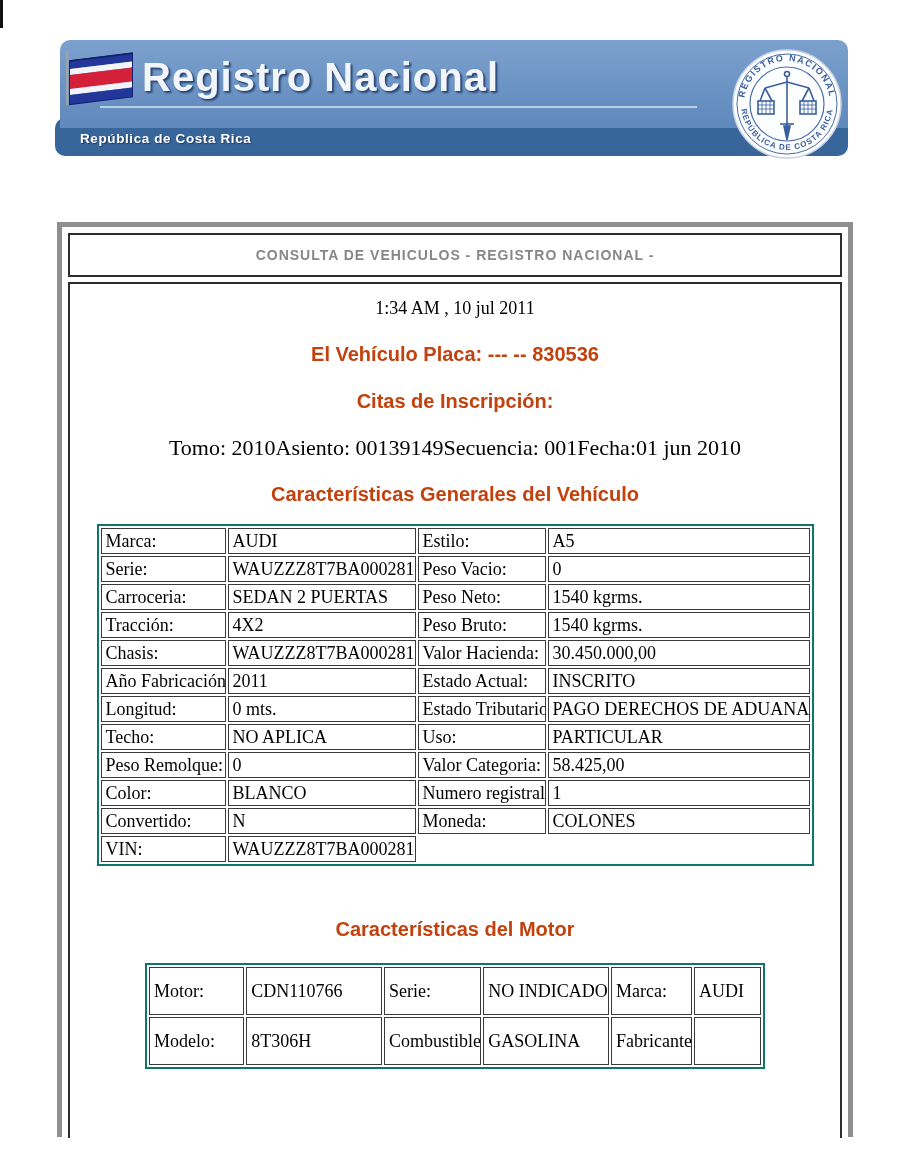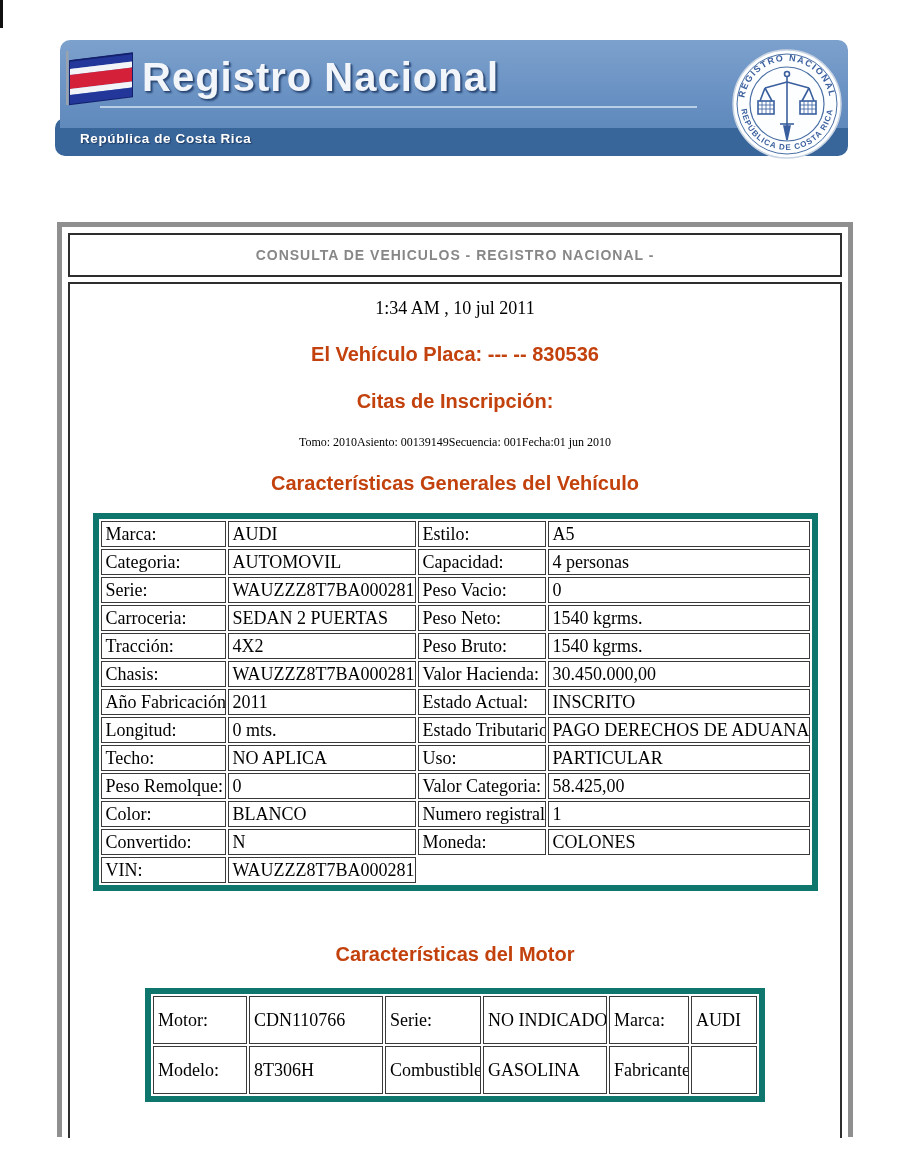--- a/index.html
+++ b/index.html
@@ -32,25 +32,25 @@
   .title-box { margin:6px 6px 5px 6px; border:2px solid #2e2e2e; height:44px;
                display:flex; align-items:center; justify-content:center; }
   .title-box span { font-size:14px; font-weight:700; color:#878787; letter-spacing:1px; }
   .content-box { margin:0 6px; border:2px solid #2e2e2e; border-bottom:none; height:856px;
                  overflow:visible; text-align:center; }
 
   .ts         { margin-top:14px; font-family:"Liberation Serif", serif; font-size:18px; color:#000; }
   .h-blue     { font-size:20px; font-weight:700; color:#c2410c; }
   .h-placa    { margin-top:24px; }
   .h-citas    { margin-top:24px; }
-  .serif-line { margin-top:22px; font-family:"Liberation Serif", serif; font-size:12px; color:#000; }
+  .serif-line { margin-top:22px; font-family:"Liberation Serif", serif; font-size:22px; color:#000; }
   .h-general  { margin-top:22px; }
   .h-motor    { margin-top:52px; }
 
-  table.data-tbl { border-collapse:separate; border-spacing:2px; border:6px solid #0f766e;
+  table.data-tbl { border-collapse:separate; border-spacing:2px; border:2px solid #0f766e;
                    table-layout:fixed; margin:18px auto 0; }
   table.data-tbl td { border:1px solid #3a3a3a; font-family:"Liberation Serif", serif;
                    font-size:18px; color:#000; text-align:left; padding:1px 4px;
                    overflow:hidden; white-space:nowrap; }
   table.gen   { width:717px; }
   table.gen td{ height:26px; vertical-align:middle; }
   table.motor { width:620px; margin-top:22px; }
   table.motor td { height:48px; vertical-align:middle; padding-top:2px;margin-top:24px; }
 
   .bottom-mask { position:absolute; left:0; top:1143px; width:900px; height:22px;
@@ -142,26 +142,20 @@
           <col style="width:262px">
       </colgroup>
       <tbody>
           <tr>
             <td>Marca:</td>
             <td>AUDI</td>
             <td>Estilo:</td>
             <td>A5</td>
           </tr>
           <tr>
-            <td>Categoria:</td>
-            <td>AUTOMOVIL</td>
-            <td>Capacidad:</td>
-            <td>4 personas</td>
-          </tr>
-          <tr>
             <td>Serie:</td>
             <td>WAUZZZ8T7BA000281</td>
             <td>Peso Vacio:</td>
             <td>0</td>
           </tr>
           <tr>
             <td>Carroceria:</td>
             <td>SEDAN 2 PUERTAS</td>
             <td>Peso Neto:</td>
             <td>1540 kgrms.</td>

